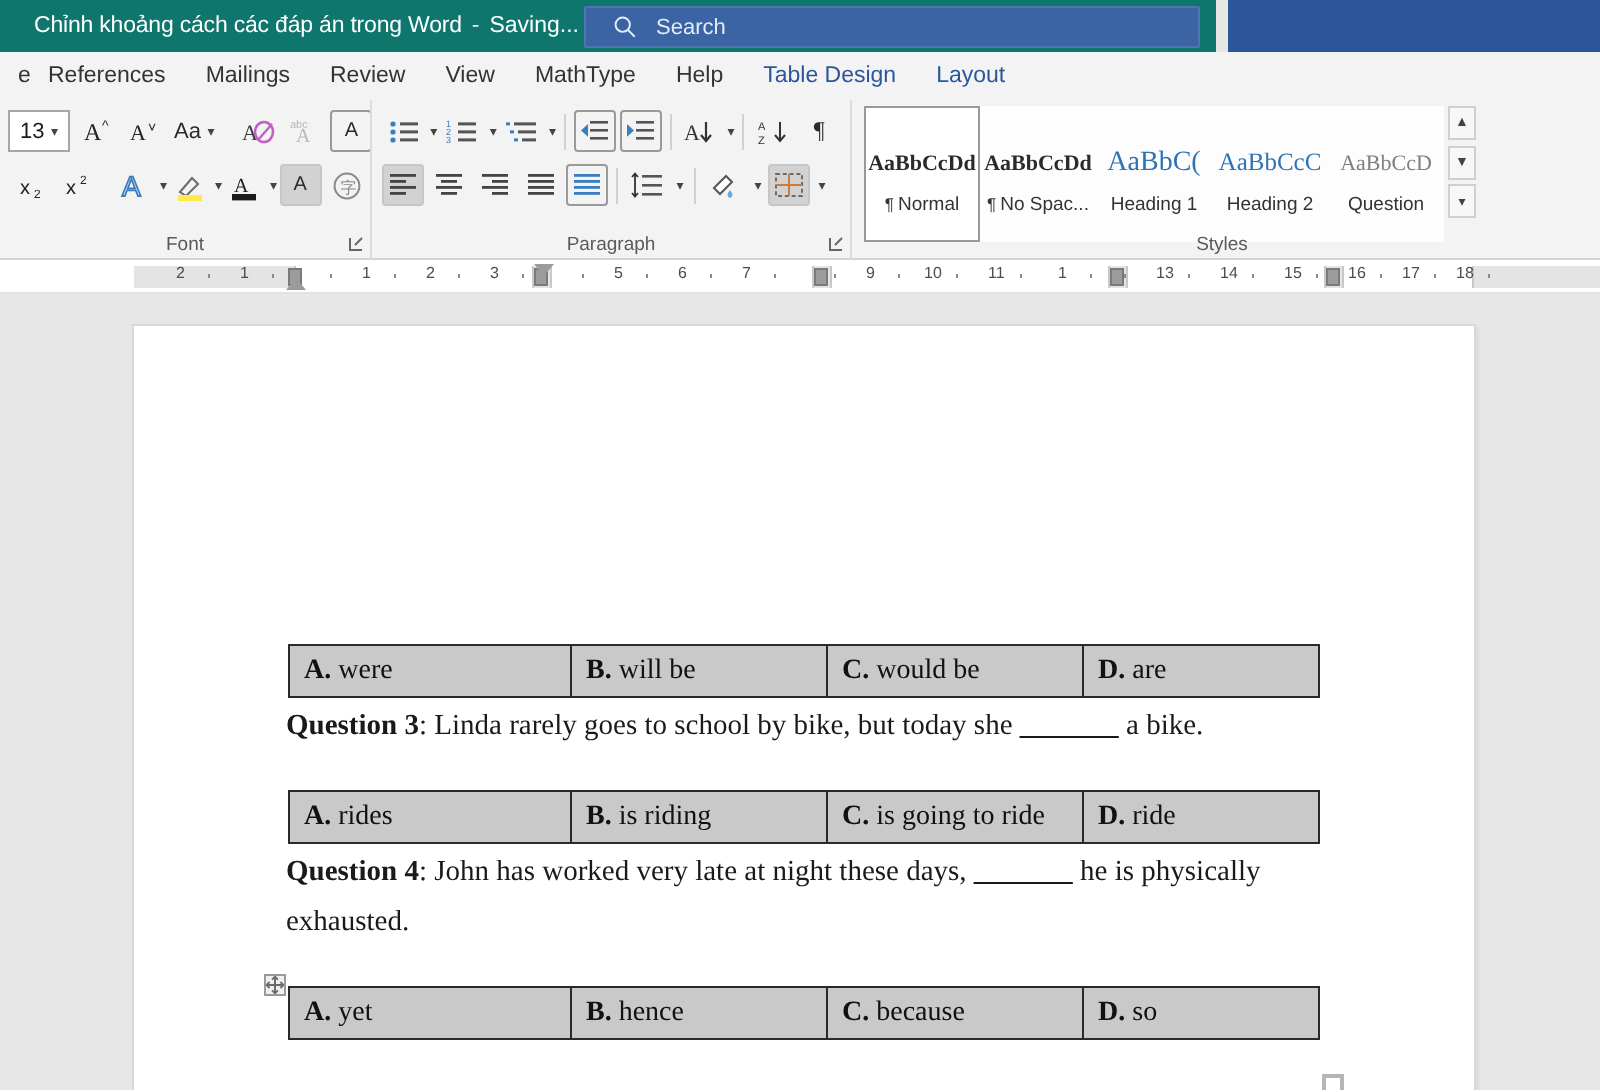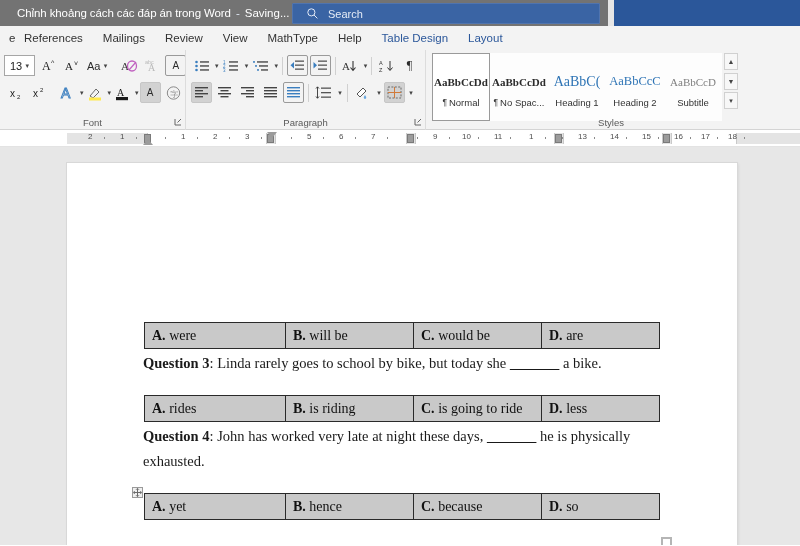--- a/index.html
+++ b/index.html
@@ -8,21 +8,21 @@
     width: 800px; height: 546px;
     overflow: hidden;
     font-family: "Liberation Sans", sans-serif;
     background: #ffffff;
   }
 
   
   .titlebar {
     position: relative;
     height: 26px;
-    background: #737373;
+    background: #0f766e;
     display: flex;
     align-items: center;
     width: 800px;
   }
   .title-text {
     color: #ffffff;
     font-size: 11.5px;
     margin-left: 17px;
     white-space: nowrap;
     letter-spacing: -0.1px;
@@ -573,21 +573,21 @@
         </div>
         <div class="style-item">
           <span class="style-prev h2">AaBbCcC</span>
           <span class="style-name">
             <span>Heading 2</span>
           </span>
         </div>
         <div class="style-item">
           <span class="style-prev sub">AaBbCcD</span>
           <span class="style-name">
-            <span>Subtitle</span>
+            <span>Question</span>
           </span>
         </div>
         <div class="gallery-scroll">
           <div class="gsbtn">▲</div>
           <div class="gsbtn">▼</div>
           <div class="gsbtn">▾</div>
         </div>
       </div>
     </div>
     <div class="group-label" style="width:358px">Styles</div>
@@ -677,21 +677,21 @@
 
       <div class="qline">
         <span class="qlabel">Question 3</span><span>:</span><span> Linda rarely goes to school by bike, but today she </span><span class="blank">______</span><span> a bike.</span>
       </div>
       <table class="opts">
         <tbody>
             <tr>
           <td style="width:141px"><span class="ol">A.</span><span> rides</span></td>
           <td style="width:128px"><span class="ol">B.</span><span> is riding</span></td>
           <td style="width:128px"><span class="ol">C.</span><span> is going to ride</span></td>
-          <td><span class="ol">D.</span><span> less</span></td>
+          <td><span class="ol">D.</span><span> ride</span></td>
         </tr>
       </tbody>
         </table>
 
       <div class="qline wrap">
         <span class="qlabel">Question 4</span><span>:</span><span> John has worked very late at night these days, </span><span class="blank">______</span><span> he is physically exhausted.</span>
       </div>
       <table class="opts">
         <tbody>
             <tr>

